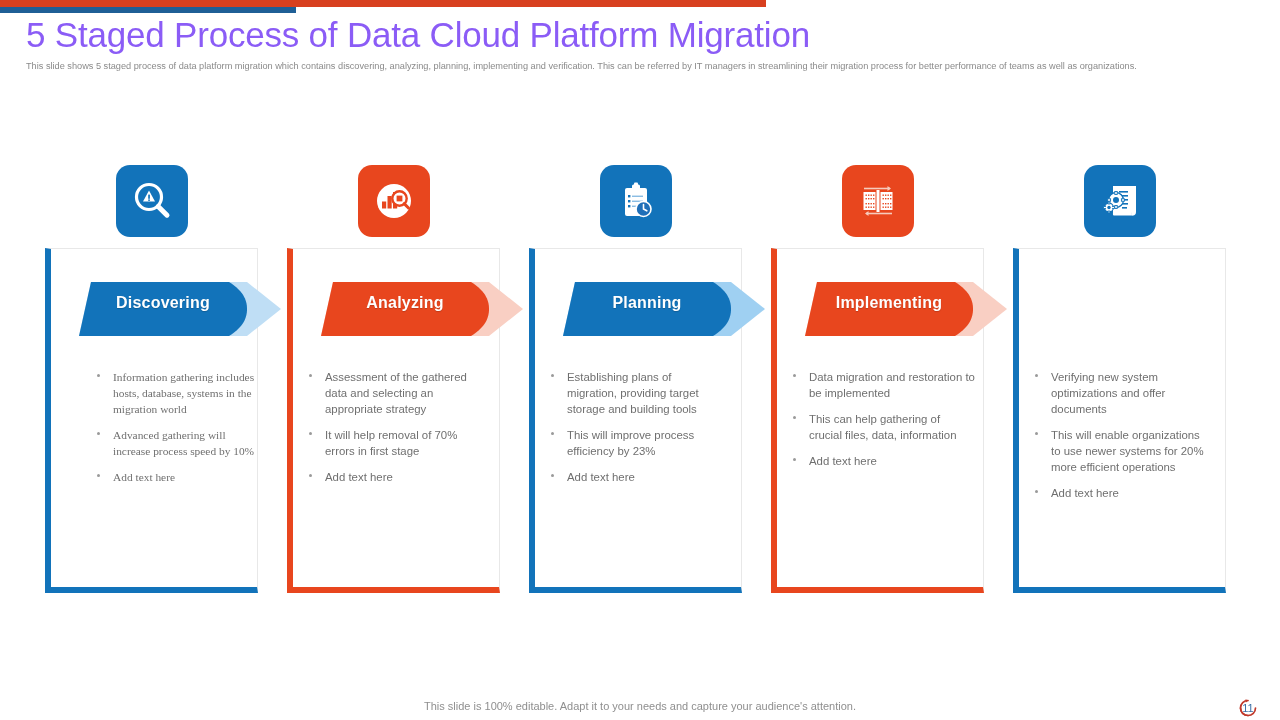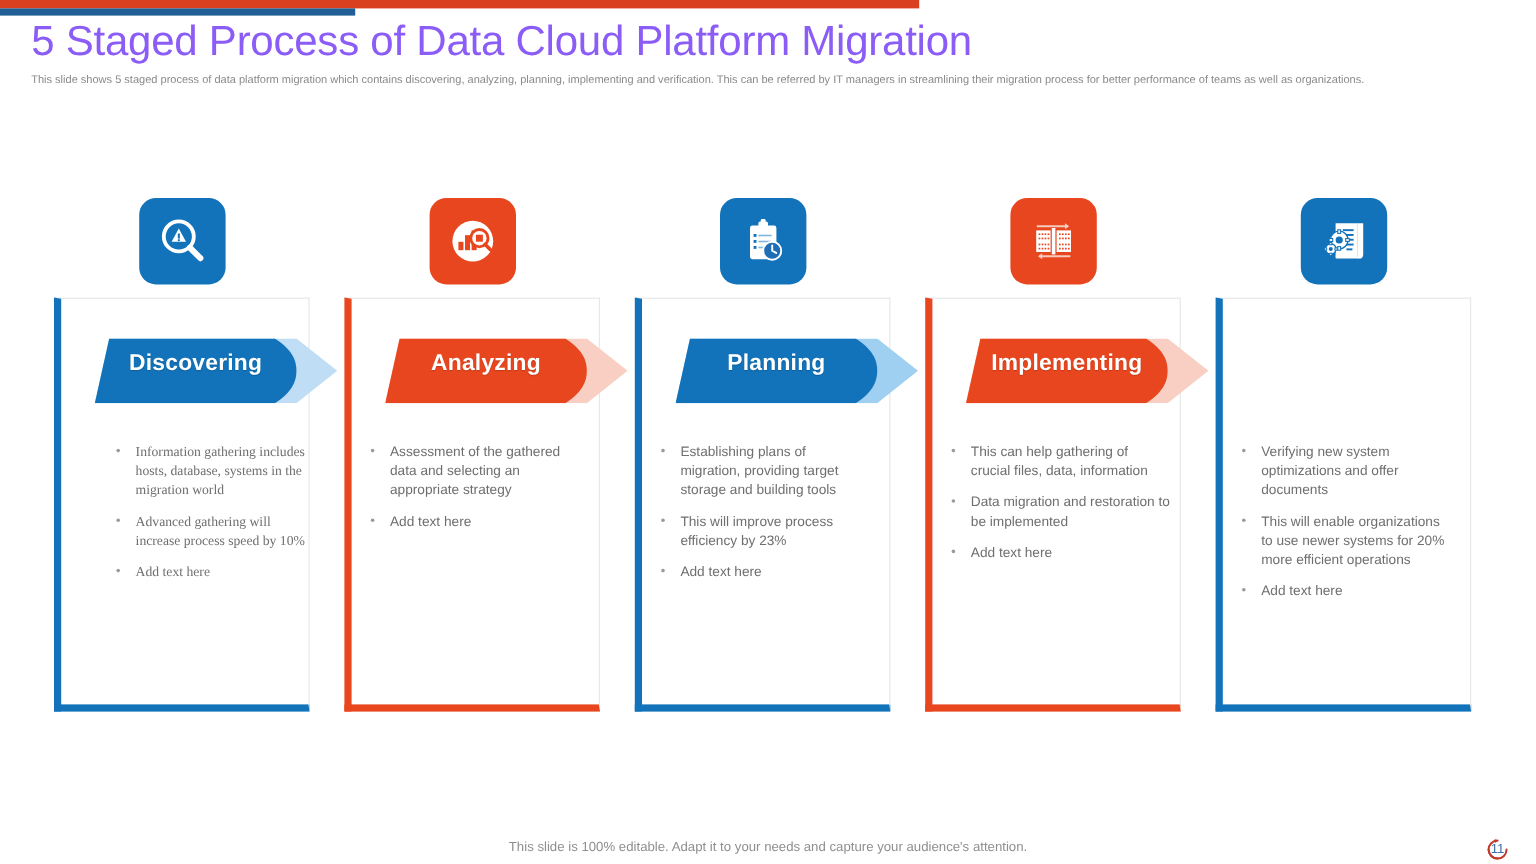--- a/index.html
+++ b/index.html
@@ -77,21 +77,21 @@
   
   .ribbon {
     position: absolute; left: 28px; top: 33px;
     width: 202px; height: 54px;
   }
   .ribbon svg { display: block; }
   .ribbon-label {
     position: absolute; left: 0; top: 0;
     width: 168px; height: 41px;
     display: flex; align-items: center; justify-content: center;
-    color: #ffffff; font-size: 19px; font-weight: bold;
+    color: #ffffff; font-size: 16px; font-weight: bold;
     letter-spacing: 0.2px;
     text-shadow: 0 1px 1px rgba(0,0,0,0.18);
   }
 
   
   .bullets {
     position: absolute; left: 16px; top: 120px;
     width: 190px;
     list-style: none;
   }
@@ -194,20 +194,21 @@
         <div class="ribbon">
           <svg width="202" height="54" viewBox="0 0 202 54">
             <path d="M168 0 L202 27 L168 54 L150 54 L150 0 Z" fill="#f9cfc3"></path>
             <path d="M150 0 L176 27 L150 54 L14 54 L0 54 L12 0 Z" fill="#f9cfc3"></path>
             <path d="M12 0 L150 0 C166 10 168 20 168 27 C168 34 166 44 150 54 L0 54 Z" fill="#e8461e"></path>
           </svg>
           <div class="ribbon-label">Analyzing</div>
         </div>
         <ul class="bullets">
           <li><span class="dot"></span><span>Assessment of the gathered  data and selecting an appropriate  strategy</span></li>
+          <li><span class="dot"></span><span>It will help removal  of 70% errors  in first stage</span></li>
           <li><span class="dot"></span><span>Add text here</span></li>
         </ul>
       </div>
     </div>
 
     <div class="col col-3">
       <div class="icon-wrap">
         <div class="icon-tile" style="background:#1273ba">
           <svg width="44" height="44" viewBox="0 0 44 44">
             <rect x="11" y="9" width="22" height="28" rx="2" fill="#ffffff"></rect>
@@ -294,22 +295,22 @@
       <div class="card red">
         <div class="ribbon">
           <svg width="202" height="54" viewBox="0 0 202 54">
             <path d="M168 0 L202 27 L168 54 L150 54 L150 0 Z" fill="#f9cfc3"></path>
             <path d="M150 0 L176 27 L150 54 L14 54 L0 54 L12 0 Z" fill="#f9cfc3"></path>
             <path d="M12 0 L150 0 C166 10 168 20 168 27 C168 34 166 44 150 54 L0 54 Z" fill="#e8461e"></path>
           </svg>
           <div class="ribbon-label">Implementing</div>
         </div>
         <ul class="bullets">
+          <li><span class="dot"></span><span>Data migration and restoration to be implemented</span></li>
           <li><span class="dot"></span><span>This can help gathering of crucial files, data, information</span></li>
-          <li><span class="dot"></span><span>Data migration and restoration to be implemented</span></li>
           <li><span class="dot"></span><span>Add text here</span></li>
         </ul>
       </div>
     </div>
 
     <div class="col col-5">
       <div class="icon-wrap">
         <div class="icon-tile" style="background:#1273ba">
           <svg width="44" height="44" viewBox="0 0 44 44">
             <path d="M15 7 L33 7 L33 33 C33 35.2 34.4 36.5 36 36.5 L16 36.5 C14.5 36.5 15 34.5 15 33 Z" fill="#ffffff"></path>

